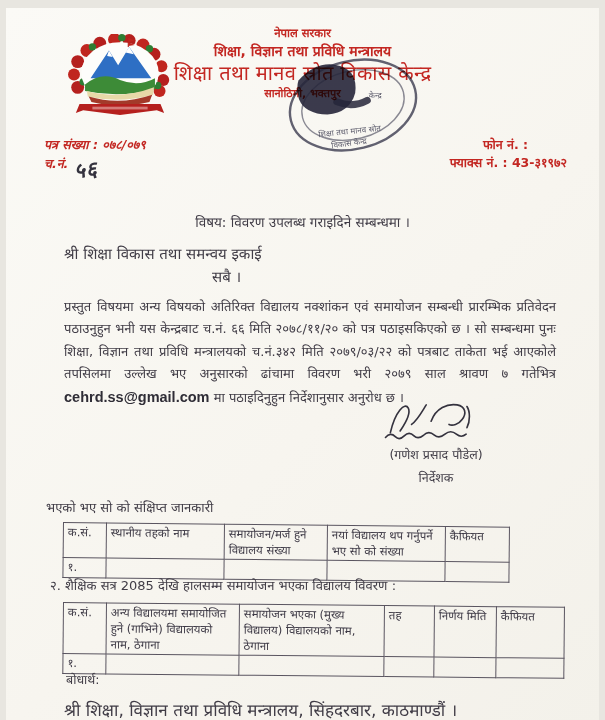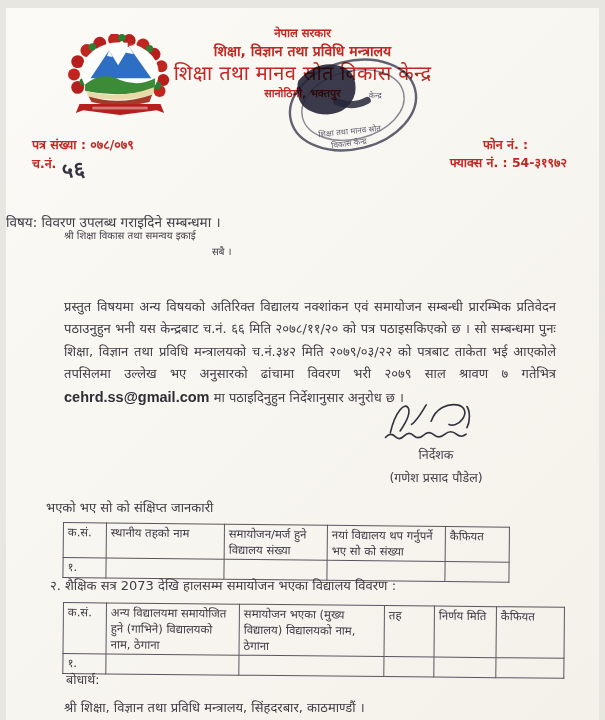--- a/index.html
+++ b/index.html
@@ -14,50 +14,50 @@
   
   .letterhead{position:absolute;left:0;top:18px;width:100%;text-align:center;line-height:1.35;}
   .lh-gov{font-size:11.5px;font-weight:bold;}
   .lh-ministry{font-size:14px;font-weight:bold;}
   .lh-center{font-size:20px;font-weight:normal;letter-spacing:.3px;}
   .lh-branch{font-size:15.5px;font-weight:bold;}
   .lh-addr{font-size:11px;font-weight:bold;}
   .emblem{position:absolute;left:58px;top:26px;width:112px;height:92px;}
   .stamp{position:absolute;left:272px;top:42px;width:150px;height:110px;mix-blend-mode:multiply;opacity:.92;transform:rotate(-14deg);}
   
-  .meta-left{position:absolute;left:26px;top:128px;font-size:12.5px;font-weight:bold;line-height:1.5;}
+  .meta-left{position:absolute;left:38px;top:128px;font-size:12.5px;font-weight:bold;line-height:1.5;font-style:italic;}
   .refline{display:flex;align-items:flex-start;gap:6px;}
   .ref-hand{font-size:21px;color:#34323e;transform:rotate(-6deg);font-weight:bold;letter-spacing:1px;}
   .meta-right{position:absolute;right:20px;top:128px;width:195px;font-size:12.5px;line-height:1.45;}
   .phone{font-weight:bold;text-align:center;padding-left:48px;}
   .fax{font-weight:bold;text-align:right;padding-right:12px;}
   .date{text-align:right;padding-right:26px;color:#4a4650;}
   
-  .subject{position:absolute;left:0;top:205px;width:100%;text-align:left;font-size:13.5px;}
-  .addressee{position:absolute;left:58px;top:220px;font-size:10px;line-height:1.55;}
+  .subject{position:absolute;left:0;top:205px;width:100%;text-align:center;font-size:13.5px;}
+  .addressee{position:absolute;left:58px;top:235px;font-size:15px;line-height:1.55;}
   .addressee .all{margin-left:148px;}
   
   .body-par{position:absolute;left:58px;top:288px;width:492px;font-size:13px;line-height:1.72;text-align:justify;}
   .email{font-family:"Liberation Sans","DejaVu Sans",sans-serif;font-weight:bold;font-size:14.5px;color:#2f2d36;}
   
   .sig-block{position:absolute;left:340px;top:392px;width:180px;text-align:center;font-size:12.5px;line-height:1.8;}
   .sig-svg{display:block;margin:0 auto;width:118px;height:44px;}
   
   .sec1-head{position:absolute;left:40px;top:462px;font-size:13px;}
   .sec1-sub{position:absolute;left:40px;top:490px;font-size:13px;}
   .sec2-head{position:absolute;left:44px;top:568px;font-size:13px;}
   table.doc{border-collapse:collapse;table-layout:fixed;font-size:11.5px;color:#3d3945;}
   table.doc th,table.doc td{border:1.3px solid #5a5560;padding:1px 4px;text-align:left;vertical-align:top;font-weight:normal;line-height:1.4;}
   .t1{position:absolute;left:57px;top:514px;width:446px;transform:rotate(.6deg);transform-origin:left top;}
   .t1 .r-data td{height:17px;}
   .t2{position:absolute;left:57px;top:594px;width:501px;transform:rotate(.55deg);transform-origin:left top;}
   .t2 .r-data td{height:17px;}
   
   .cc-label{position:absolute;left:60px;top:663px;font-size:12.5px;}
-  .cc-line{position:absolute;left:58px;top:690px;font-size:13px;}
+  .cc-line{position:absolute;left:58px;top:690px;font-size:17px;}
 </style>
 </head>
 <body>
 
 <div class="page">
 
   <svg class="emblem" viewBox="0 0 120 100">
 
     <g>
       <circle cx="14" cy="58" r="7" fill="#b5201e"></circle>
@@ -121,21 +121,21 @@
   <div class="meta-left">
     <div class="red">पत्र संख्या : ०७८/०७९</div>
     <div class="refline">
       <span class="red">च.नं.</span>
       <span class="ref-hand">५६</span>
     </div>
   </div>
 
   <div class="meta-right">
     <div class="phone red">फोन नं. :</div>
-    <div class="fax red">फ्याक्स नं. : 54-३१९७२</div>
+    <div class="fax red">फ्याक्स नं. : 43-३१९७२</div>
   </div>
 
   <div class="subject ink">विषय: विवरण उपलब्ध गराइदिने सम्बन्धमा  ।</div>
 
   <div class="addressee ink">
     <div>श्री शिक्षा विकास तथा समन्वय इकाई</div>
     <div class="all">सबै ।</div>
   </div>
 
   <div class="body-par ink"><span>प्रस्तुत विषयमा  अन्य विषयको अतिरिक्त  विद्यालय नक्शांकन एवं समायोजन सम्बन्धी प्रारम्भिक प्रतिवेदन पठाउनुहुन भनी यस केन्द्रबाट च.नं. ६६ मिति २०७८/११/२० को पत्र पठाइसकिएको छ । सो सम्बन्धमा पुनः शिक्षा, विज्ञान तथा प्रविधि मन्त्रालयको च.नं.३४२ मिति २०७९/०३/२२ को पत्रबाट ताकेता भई आएकोले तपसिलमा उल्लेख भए अनुसारको ढांचामा विवरण भरी २०७९ साल श्रावण ७ गतेभित्र </span><span class="email">cehrd.ss@gmail.com</span><span> मा  पठाइदिनुहुन निर्देशानुसार अनुरोध छ ।</span></div>
@@ -143,22 +143,22 @@
   <div class="sig-block">
     <svg class="sig-svg" viewBox="0 0 140 54">
       <g fill="none" stroke="#34323e" stroke-width="2" stroke-linecap="round">
         <path d="M14 40 C20 14 32 2 36 10 C40 18 30 32 26 38"></path>
         <path d="M40 30 C48 24 54 12 58 6"></path>
         <path d="M64 26 C70 10 84 4 96 6 C106 8 108 16 102 24 C98 30 90 32 86 30"></path>
         <path d="M108 8 C112 14 112 26 108 34"></path>
         <path d="M8 46 q6 -7 12 -1 q5 5 11 -1 q6 -6 12 0 q5 5 12 -1 q6 -6 13 0 q6 5 13 -1 q7 -6 14 0 q6 5 12 0"></path>
       </g>
     </svg>
+    <div class="ink">(गणेश प्रसाद पौडेल)</div>
     <div class="ink">निर्देशक</div>
-    <div class="ink">(गणेश प्रसाद पौडेल)</div>
   </div>
 
   <div class="sec1-sub ink">भएको भए सो को संक्षिप्त जानकारी</div>
 
   <table class="doc t1">
     <colgroup>
         <col style="width:43px">
         <col style="width:118px">
         <col style="width:103px">
         <col style="width:118px">
@@ -175,21 +175,21 @@
     <tr class="r-data">
       <td>१.</td>
       <td></td>
       <td></td>
       <td></td>
       <td></td>
     </tr>
   </tbody>
     </table>
 
-  <div class="sec2-head ink">२. शैक्षिक सत्र 2073 देखि हालसम्म  समायोजन भएका विद्यालय विवरण :</div>
+  <div class="sec2-head ink">२. शैक्षिक सत्र 2085 देखि हालसम्म  समायोजन भएका विद्यालय विवरण :</div>
 
   <table class="doc t2">
     <colgroup>
         <col style="width:43px">
         <col style="width:133px">
         <col style="width:145px">
         <col style="width:50px">
         <col style="width:62px">
         <col style="width:68px">
       </colgroup>

